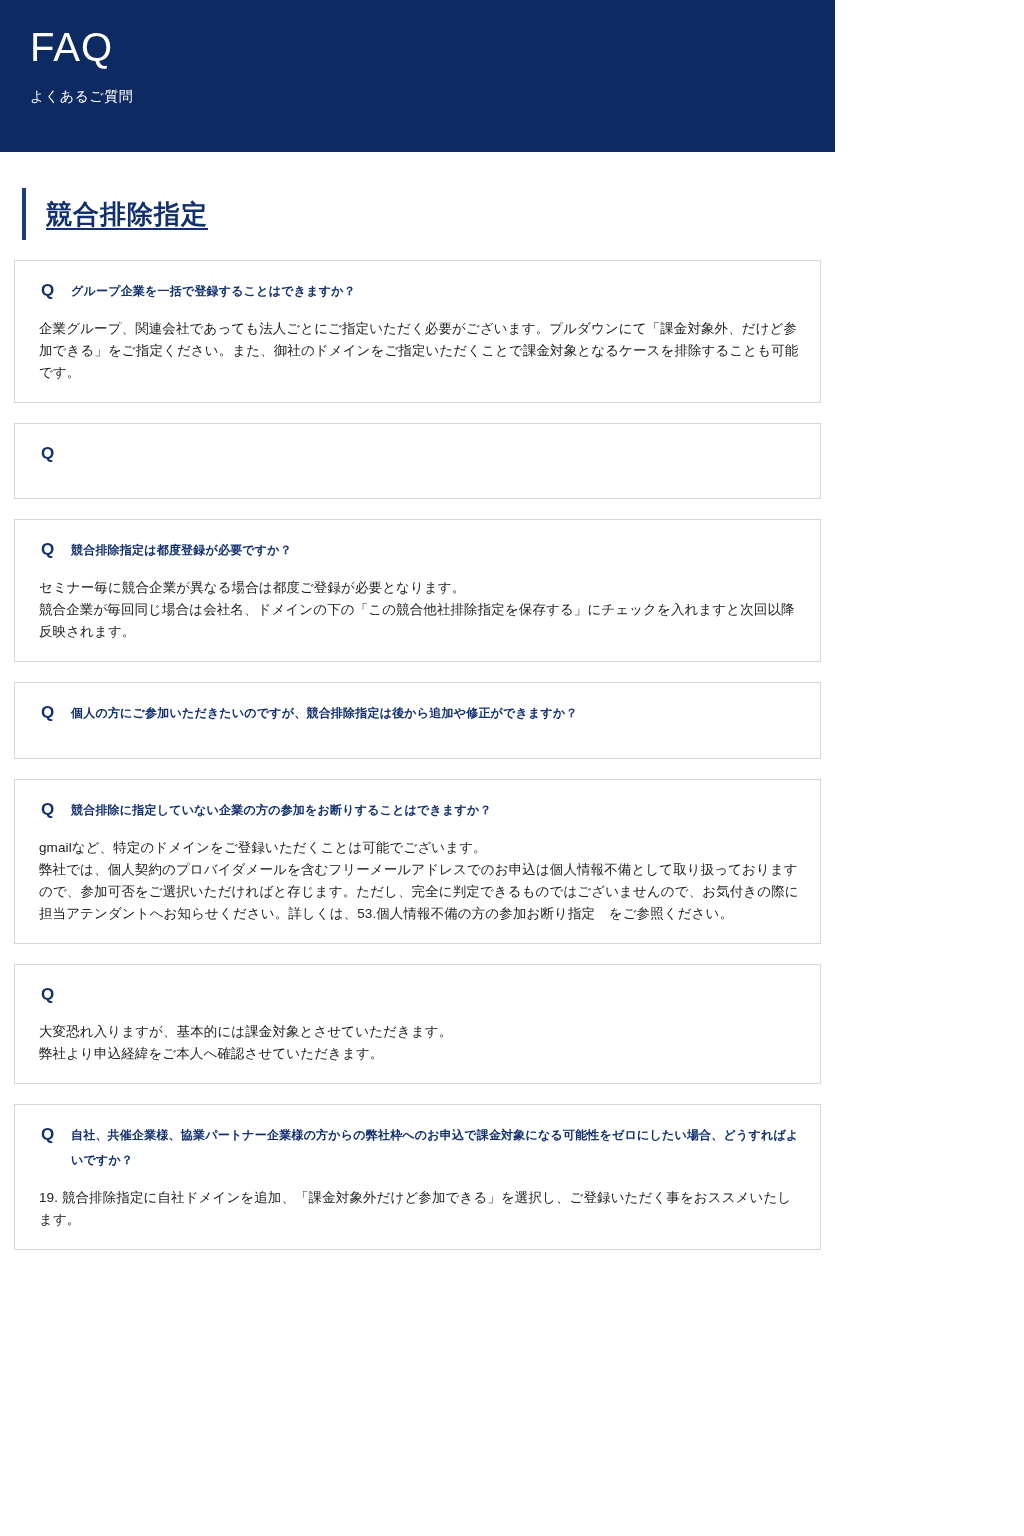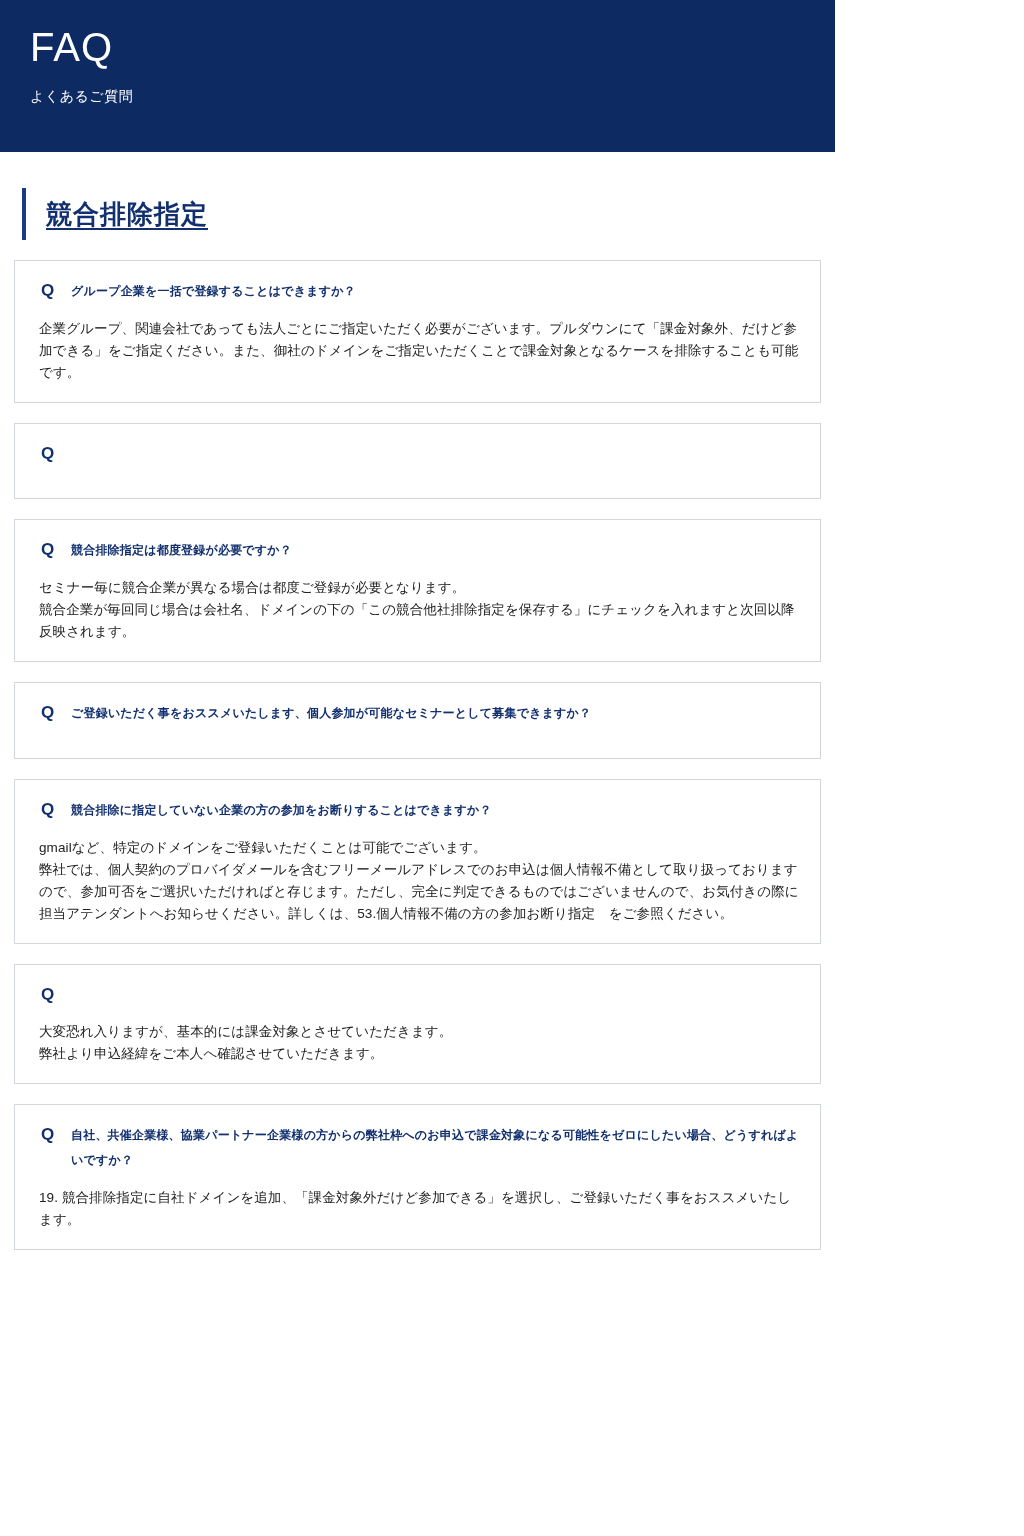--- a/index.html
+++ b/index.html
@@ -139,21 +139,21 @@
         <div class="faq-q-mark">Q</div>
         <div class="faq-q-text">競合排除指定は都度登録が必要ですか？</div>
       </div>
       <div class="faq-a">セミナー毎に競合企業が異なる場合は都度ご登録が必要となります。
 競合企業が毎回同じ場合は会社名、ドメインの下の「この競合他社排除指定を保存する」にチェックを入れますと次回以降反映されます。</div>
     </div>
 
     <div class="faq-card">
       <div class="faq-q">
         <div class="faq-q-mark">Q</div>
-        <div class="faq-q-text">ご登録いただく事をおススメいたします、個人参加が可能なセミナーとして募集できますか？</div>
+        <div class="faq-q-text">個人の方にご参加いただきたいのですが、競合排除指定は後から追加や修正ができますか？</div>
       </div>
     </div>
 
     <div class="faq-card">
       <div class="faq-q">
         <div class="faq-q-mark">Q</div>
         <div class="faq-q-text">競合排除に指定していない企業の方の参加をお断りすることはできますか？</div>
       </div>
       <div class="faq-a">gmailなど、特定のドメインをご登録いただくことは可能でございます。
 弊社では、個人契約のプロバイダメールを含むフリーメールアドレスでのお申込は個人情報不備として取り扱っておりますので、参加可否をご選択いただければと存じます。ただし、完全に判定できるものではございませんので、お気付きの際に担当アテンダントへお知らせください。詳しくは、53.個人情報不備の方の参加お断り指定　をご参照ください。</div>

